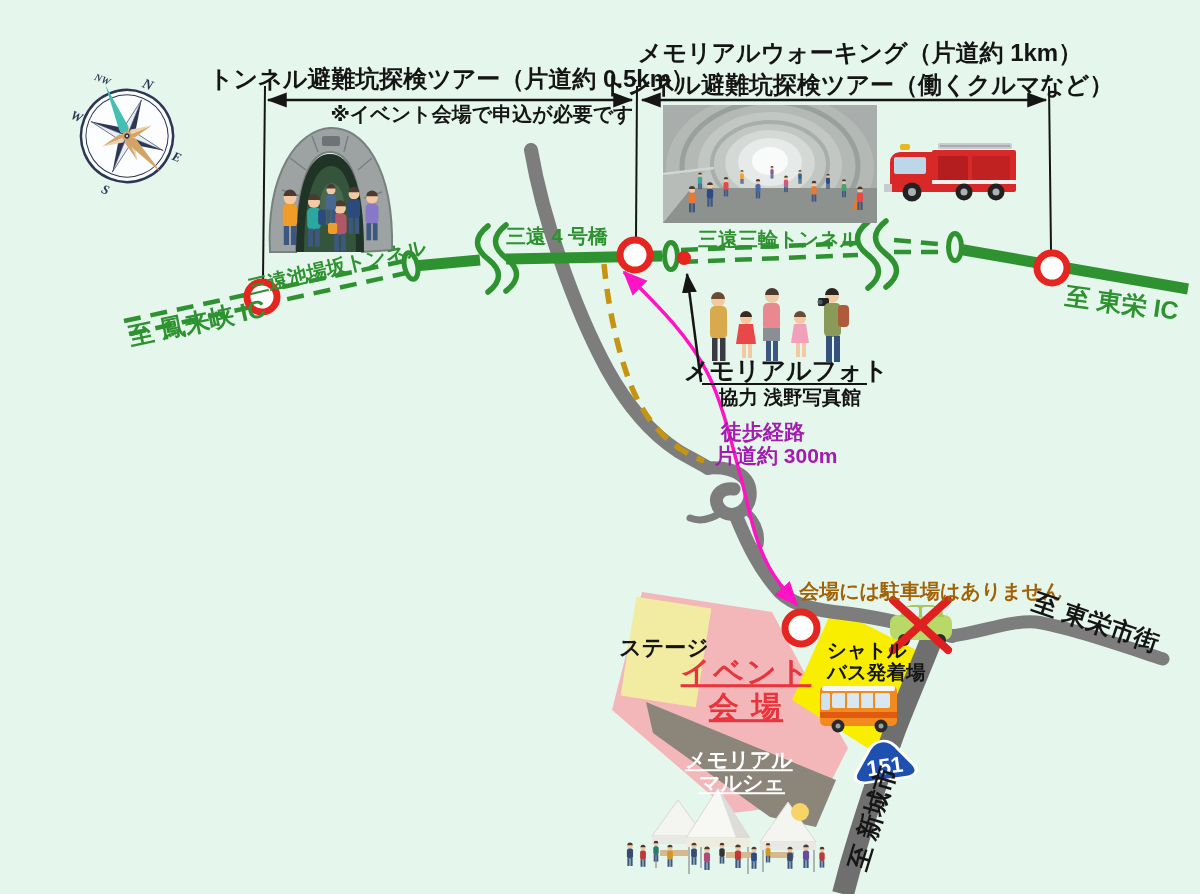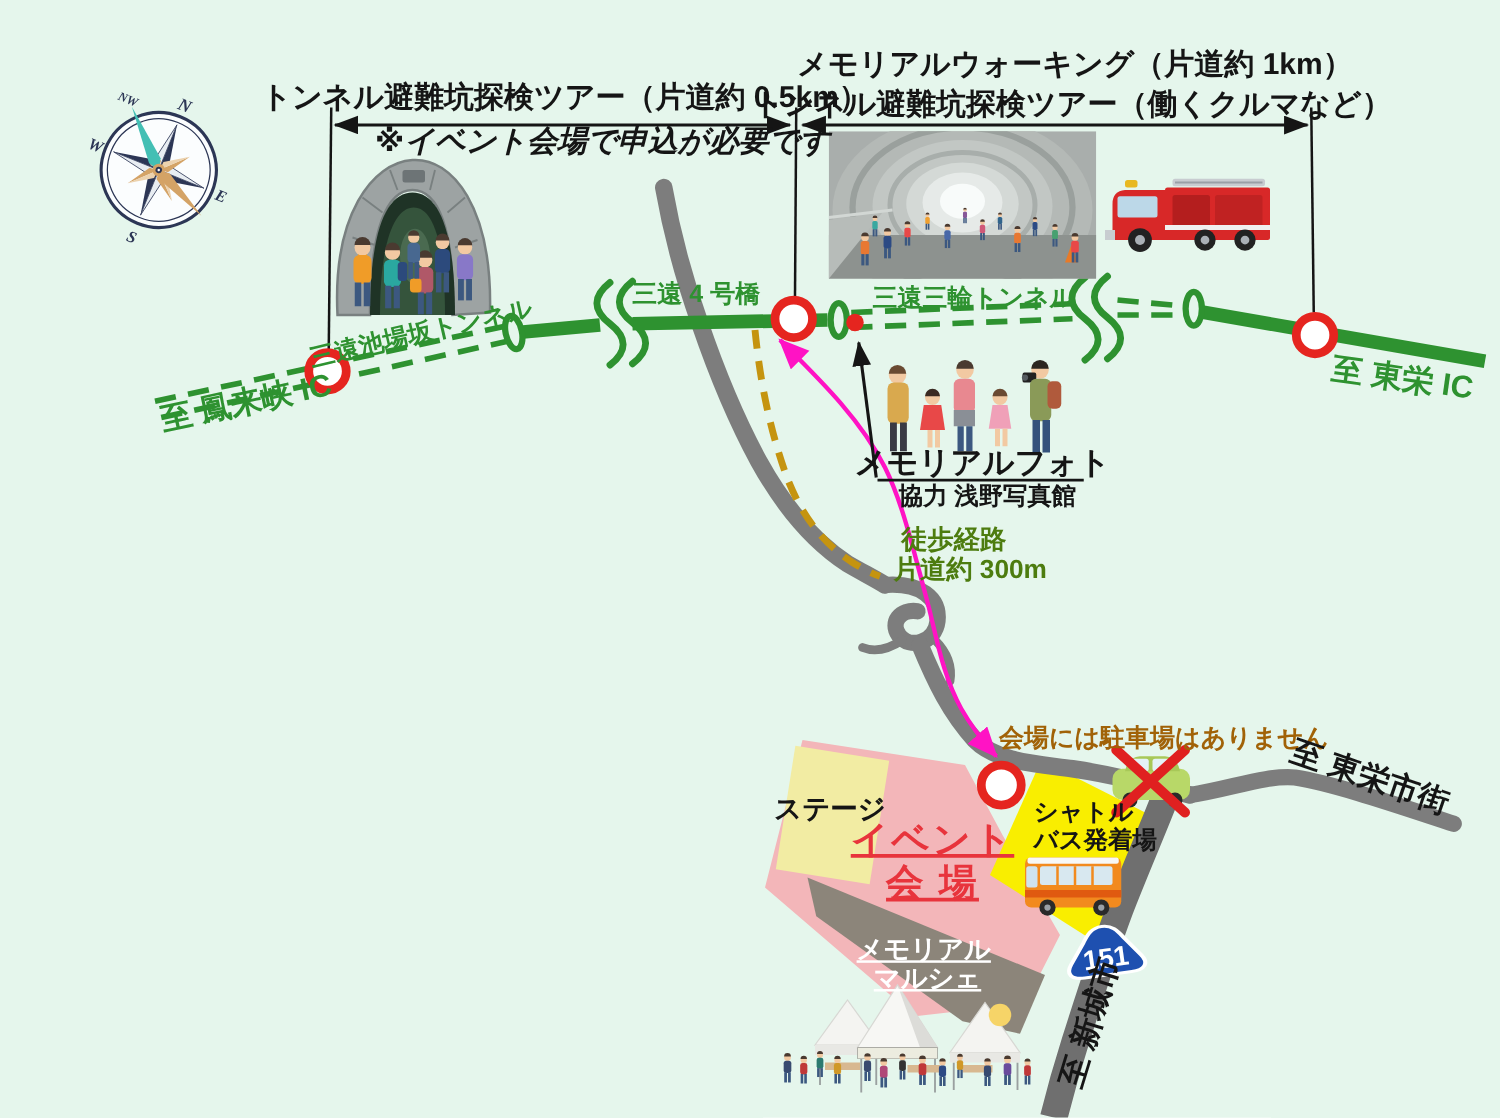--- a/index.html
+++ b/index.html
@@ -4,25 +4,25 @@
 <style>
   html,body{margin:0;padding:0;}
   #stage{position:relative;width:1200px;height:894px;background:#e5f6ec;overflow:hidden;
          font-family:"Liberation Sans","DejaVu Sans",sans-serif;}
   #mapsvg{position:absolute;left:0;top:0;}
   .lbl{position:absolute;font-weight:800;white-space:nowrap;line-height:1.12;}
   .ctr{transform:translate(-50%,-50%);}
   .green{color:#2e9230;}
   .black{color:#151515;}
   .red{color:#a16207;}
-  .magenta{color:#4d7c0f;}
+  .magenta{color:#a21caf;}
   .white{color:#ffffff;}
   .evred{color:#e8343c;}
   .t24{font-size:24px;}
-  .t17{font-size:24px;font-style:italic;}
+  .t17{font-size:20px;}
   .t20{font-size:20px;}
   .t25{font-size:25px;}
   .t19{font-size:19.5px;}
   .t21{font-size:21px;}
   .t22{font-size:22px;}
   .t30{font-size:30px;letter-spacing:2px;}
   .center-text{text-align:center;text-decoration:underline;}
 </style>
 </head>
 <body>

